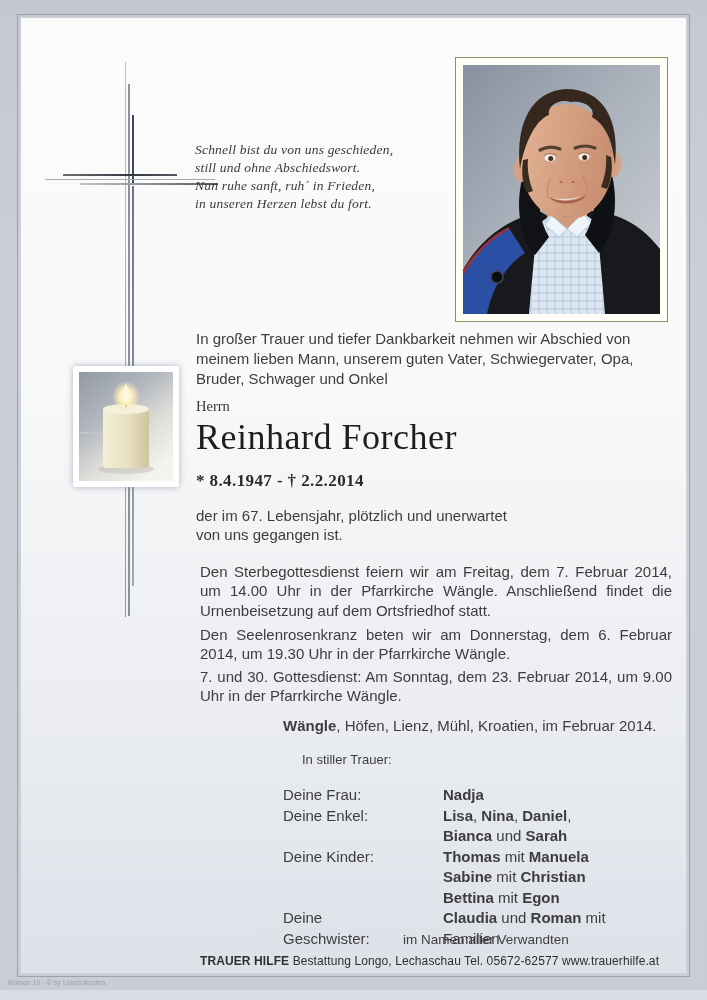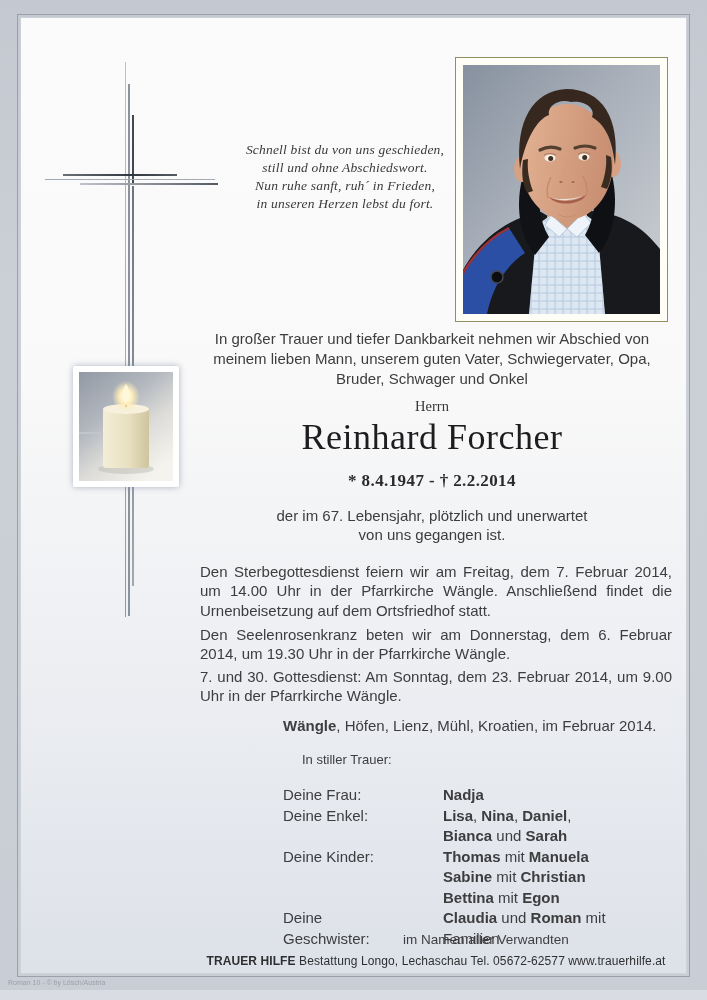--- a/index.html
+++ b/index.html
@@ -12,21 +12,21 @@
     position:absolute;left:17px;top:14px;width:671px;height:961px;
     border:1px solid #9aa1ab;background:transparent;
   }
   .frame-inner{
     position:absolute;left:2px;top:2px;right:2px;bottom:2px;
     border:1px solid #cdd2d9;
     background:linear-gradient(180deg,#fbfbfb 0%,#f9f9f9 38%,#eceef2 70%,#dde1e8 100%);
   }
   .scan-edge{position:absolute;left:0;top:990px;width:707px;height:10px;background:#d9dde3;}
   .abs{position:absolute;}
-  .center{text-align:center;}
+  .center{text-align:left;}
   .b{font-weight:bold;}
   
   .xline{position:absolute;}
   
   .candle-wrap{
     position:absolute;left:73px;top:366px;width:106px;height:121px;
     background:#ffffff;padding:6px;box-sizing:border-box;border-radius:2px;
     box-shadow:0 0 6px rgba(130,140,165,.65);
   }
   .candle-wrap svg{display:block;width:100%;height:100%;}

